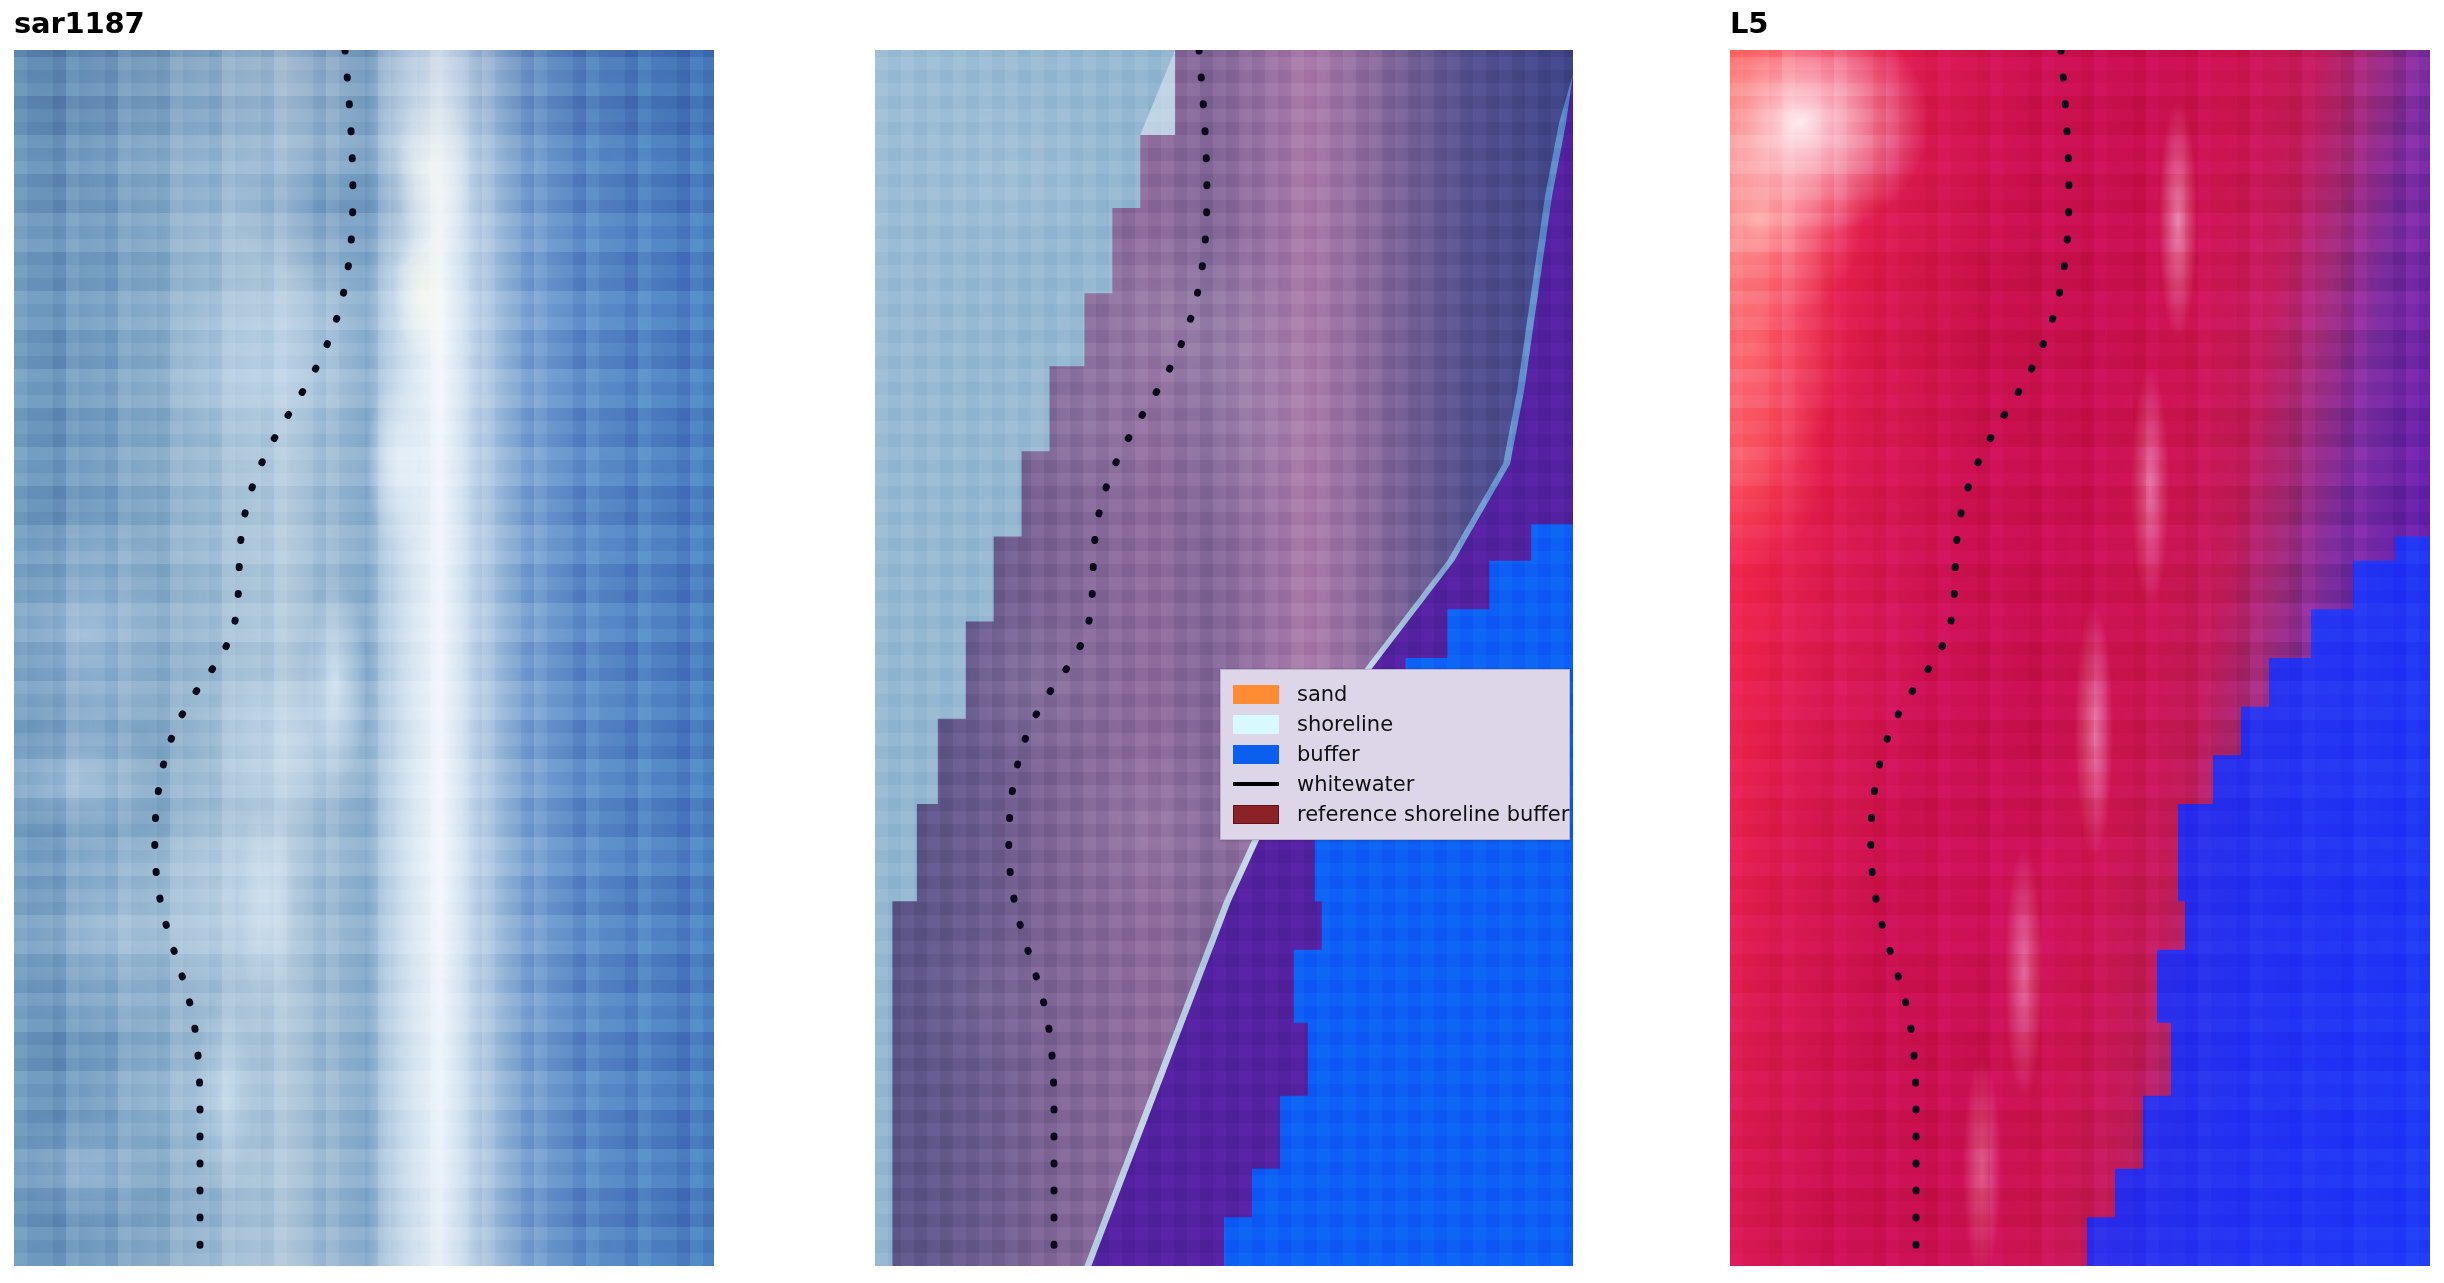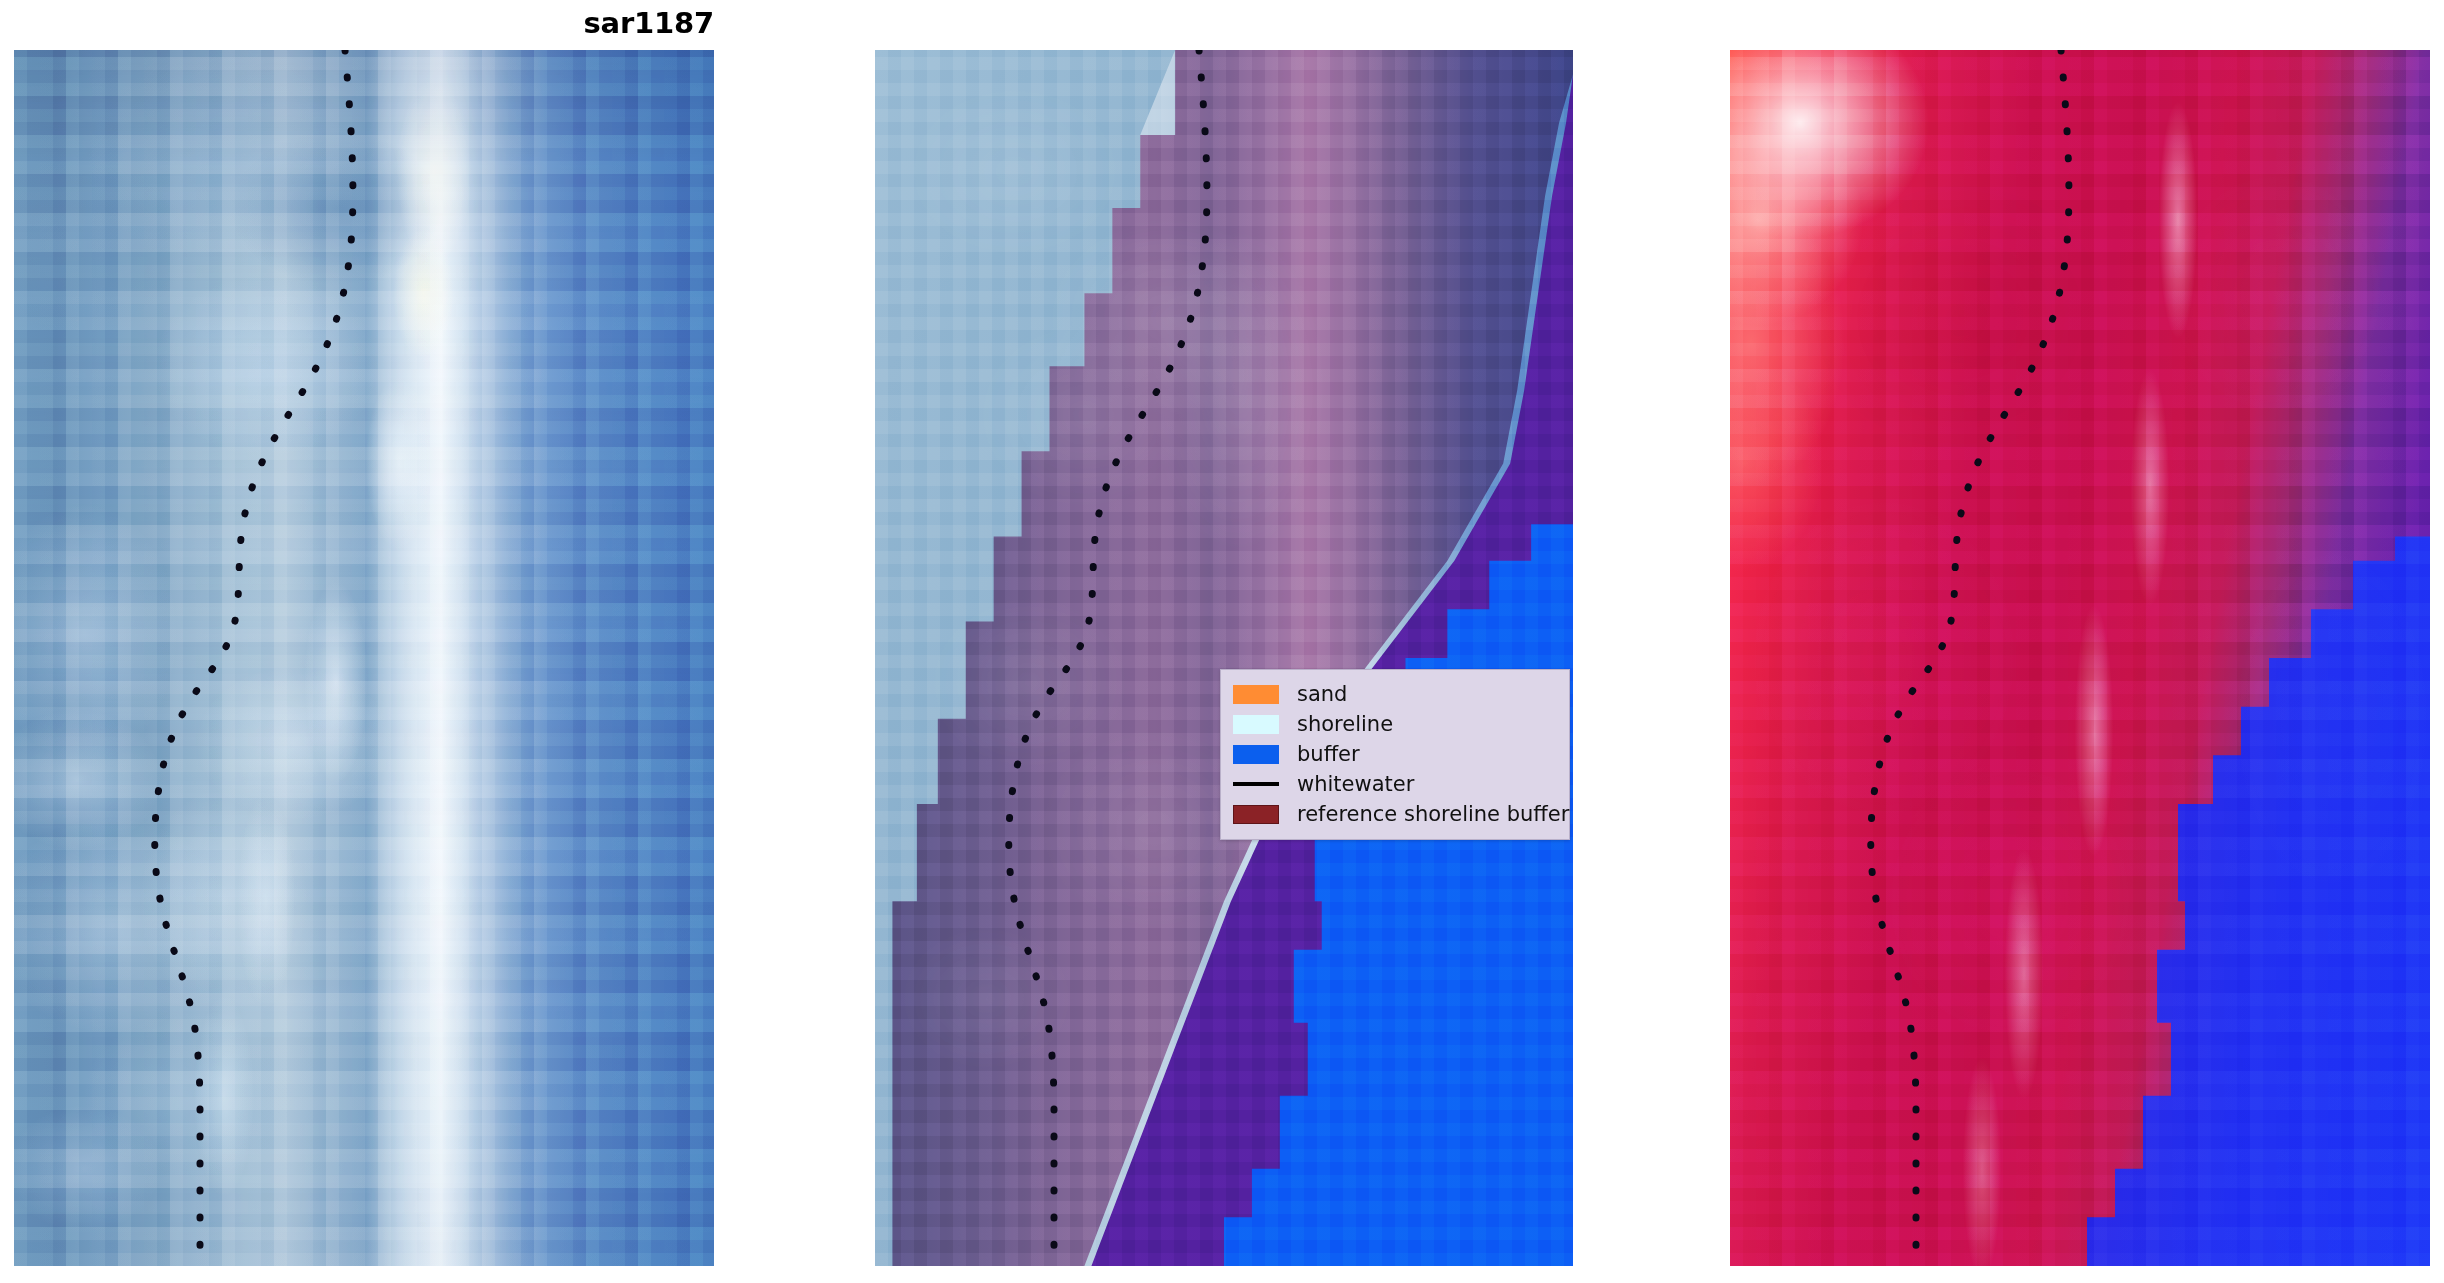--- a/index.html
+++ b/index.html
@@ -10,21 +10,21 @@
   }
   .figure{position:absolute;inset:0;}
 
   .panel{position:absolute;top:50px;height:1216px;overflow:hidden;}
   #panel-1{left:14px;width:700px;}
   #panel-2{left:875px;width:698px;}
   #panel-3{left:1730px;width:700px;}
 
   .panel-title{
     position:absolute;top:6px;height:34px;line-height:34px;
-    text-align:right;font-weight:bold;font-size:29px;color:#000;
+    text-align:left;font-weight:bold;font-size:29px;color:#000;
     letter-spacing:-0.2px;white-space:nowrap;
   }
   #title-1{left:14px;width:700px;}
   #title-2{left:875px;width:698px;}
   #title-3{left:1730px;width:700px;}
 
   .raster{position:absolute;inset:0;}
   .lyr{position:absolute;inset:0;}
 
   
@@ -206,20 +206,21 @@
   .swatch{width:46px;height:19px;flex:0 0 46px;margin-right:18px;}
   .swatch.line{height:0;border-top:4px solid #000;}
   .legend-label{font-size:21px;color:#111;white-space:nowrap;line-height:1;}
 </style>
 </head>
 <body>
 
 <div class="figure">
 
   <div class="panel-title" id="title-1">sar1187</div>
+  <div class="panel-title" id="title-3">L5</div>
 
   <div class="panel" id="panel-1">
     <div class="raster">
       <div class="lyr p1-base"></div>
       <div class="lyr p1-blobs"></div>
       <div class="lyr p1-bright"></div>
       <div class="lyr p1-vert"></div>
       <div class="lyr pixgrid"></div>
       <div class="lyr pixgrid2"></div>
     </div>

